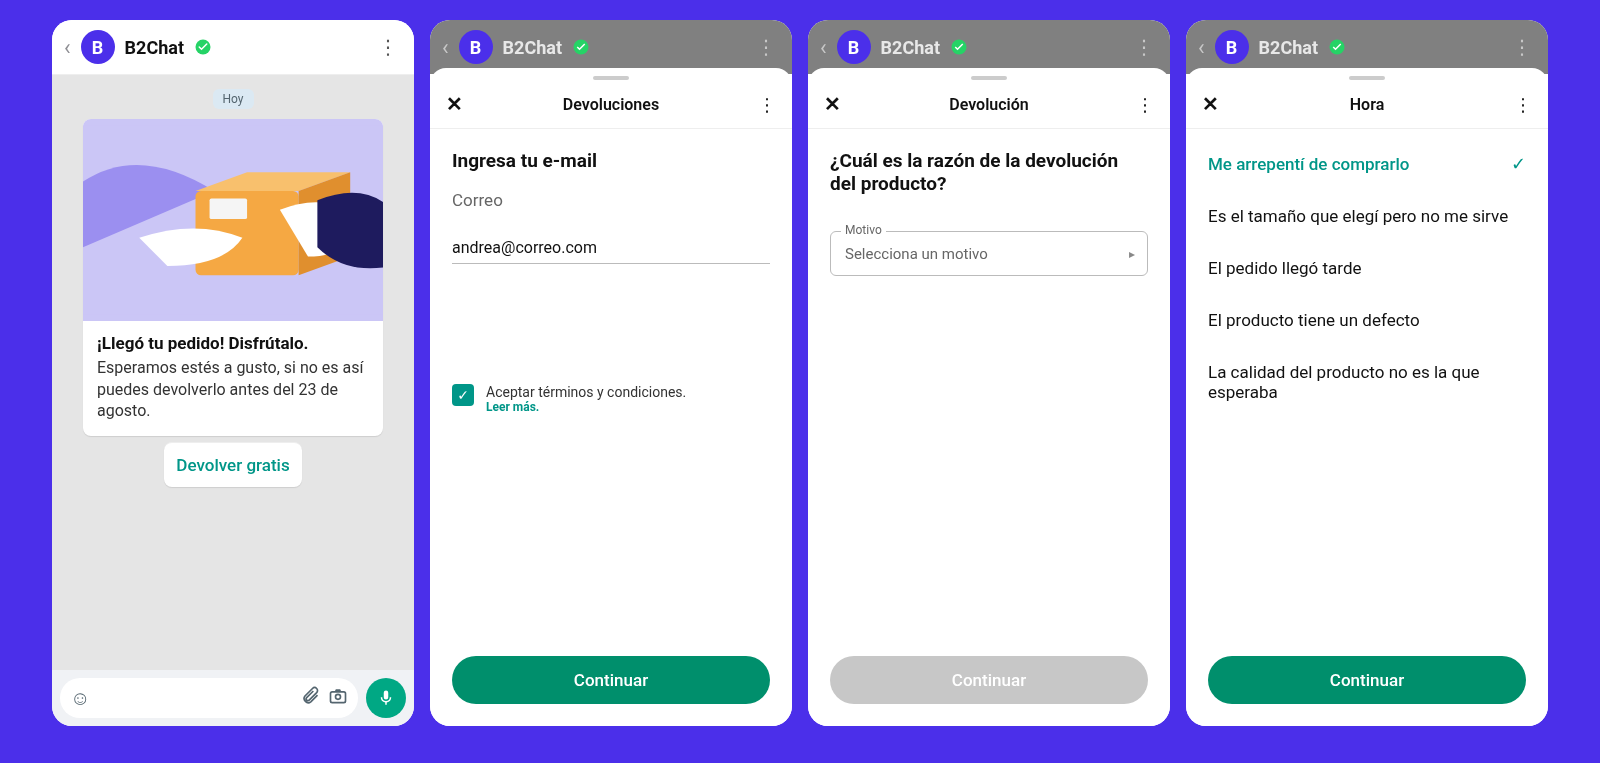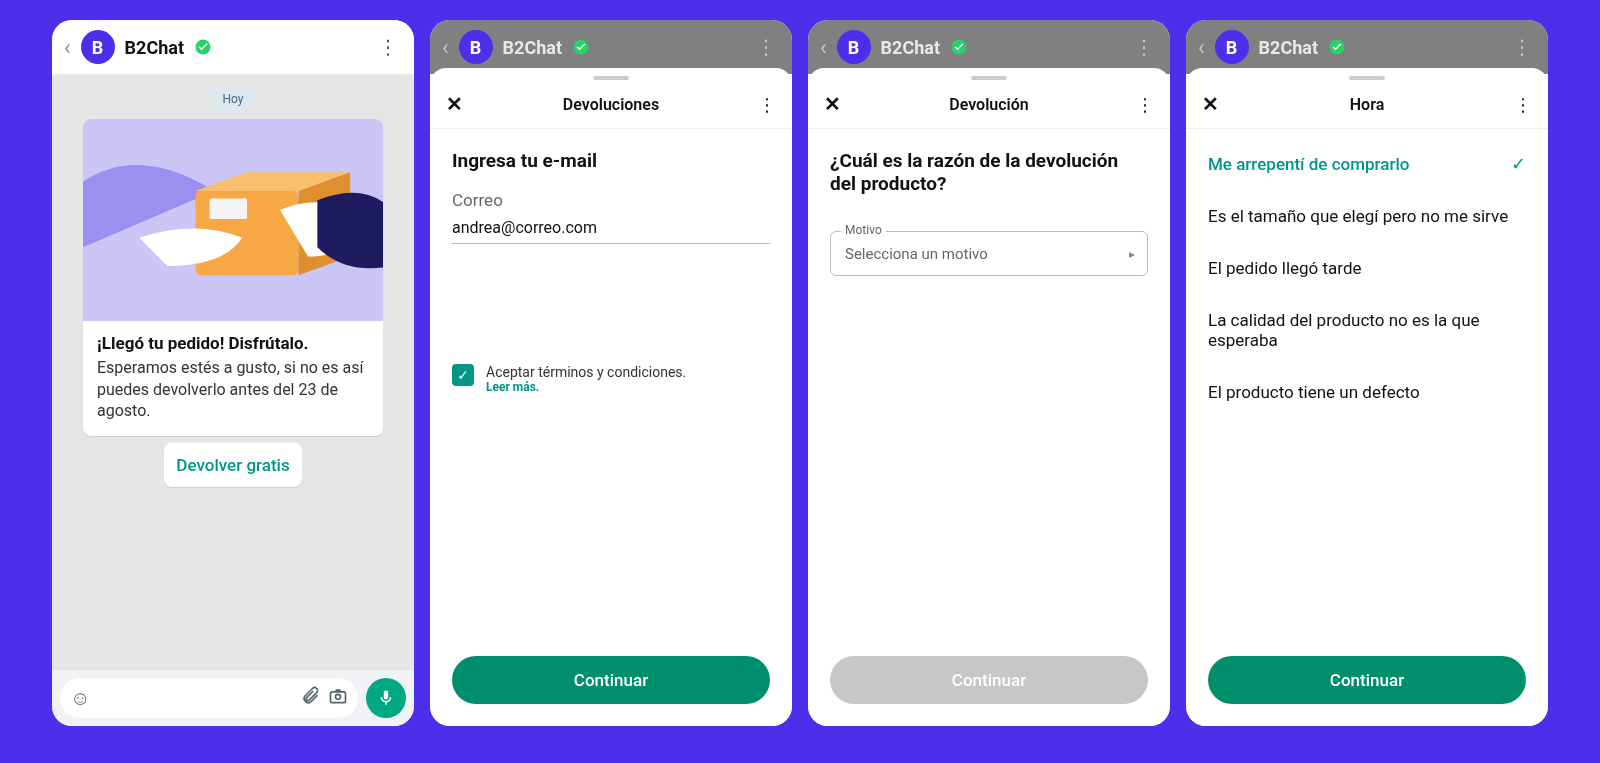--- a/index.html
+++ b/index.html
@@ -32,21 +32,21 @@
   .dim-header .back-chevron,.dim-header .kebab{ color:#c8c8c8;}
   .sheet { flex:1; background:#fff; border-top-left-radius:16px; border-top-right-radius:16px; margin-top:-6px; display:flex; flex-direction:column; }
   .sheet-handle { width:36px; height:4px; background:#ccc; border-radius:2px; margin:8px auto 0; }
   .sheet-header { display:flex; align-items:center; padding:12px 16px; border-bottom:1px solid #eee; }
   .sheet-close { font-size:20px; font-weight:700; color:#111; cursor:pointer; width:24px;}
   .sheet-title { flex:1; text-align:center; font-weight:600; font-size:16px; color:#111; }
   .sheet-kebab { font-size:18px; color:#111; cursor:pointer; width:24px; text-align:right;}
   .sheet-body { padding:20px 22px; flex:1; display:flex; flex-direction:column; }
   .sheet-h1 { font-weight:700; font-size:19px; color:#111; margin-bottom:18px; }
   .field-label { font-size:17px; color:#666; margin-bottom:2px; }
-  .field-input { border:none; border-bottom:1px solid #bbb; padding:6px 0; font-size:16px; color:#111; width:100%; outline:none; }
+  .field-input { border:none; border-bottom:1px solid #bbb; padding:6px 0; font-size:16px; color:#111; width:100%; outline:none;margin-top:20px; }
   .terms-row { display:flex; gap:12px; align-items:flex-start; margin-top:120px; }
   .checkbox { width:22px; height:22px; background:#009688; border-radius:4px; display:flex; align-items:center; justify-content:center; color:#fff; font-size:14px; flex-shrink:0; cursor:pointer;}
   .terms-text { font-size:14px; color:#333; }
   .terms-link { color:#009688; font-size:12px; cursor:pointer;font-weight:bold; }
   .sheet-footer { padding:16px 22px 22px; }
   .btn-primary { width:100%; padding:14px; border:none; border-radius:26px; background:#008f6c; color:#fff; font-size:17px; font-weight:500; cursor:pointer; }
   .btn-disabled { background:#c7c7c7; color:#fff; cursor:default; }
 
   .select-wrap { border:1px solid #bbb; border-radius:6px; padding:12px 14px; position:relative; cursor:pointer; margin-top:18px;}
   .select-legend { position:absolute; top:-9px; left:10px; background:#fff; padding:0 4px; font-size:12px; color:#666; }
@@ -222,23 +222,23 @@
         <span>Me arrepentí de comprarlo</span>
         <span class="check-icon">✓</span>
       </div>
       <div class="option-row">
         <span>Es el tamaño que elegí pero no me sirve</span>
       </div>
       <div class="option-row">
         <span>El pedido llegó tarde</span>
       </div>
       <div class="option-row">
+        <span>El producto tiene un defecto</span>
+      </div>
+      <div class="option-row">
         <span>La calidad del producto no es la que esperaba</span>
-      </div>
-      <div class="option-row">
-        <span>El producto tiene un defecto</span>
       </div>
     </div>
     <div class="sheet-footer">
       <button class="btn-primary">Continuar</button>
     </div>
   </div>
 </div>
 
 </body></html>

